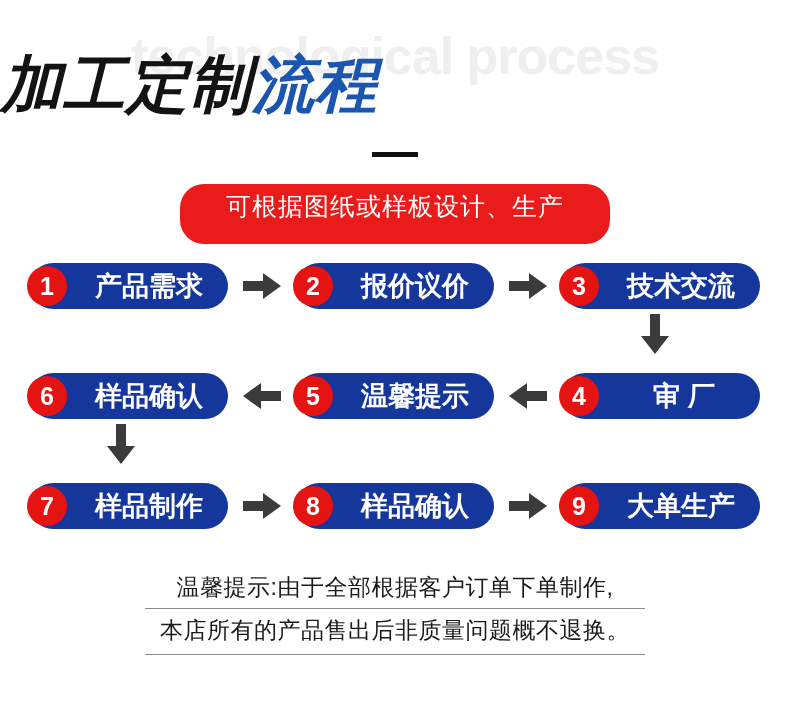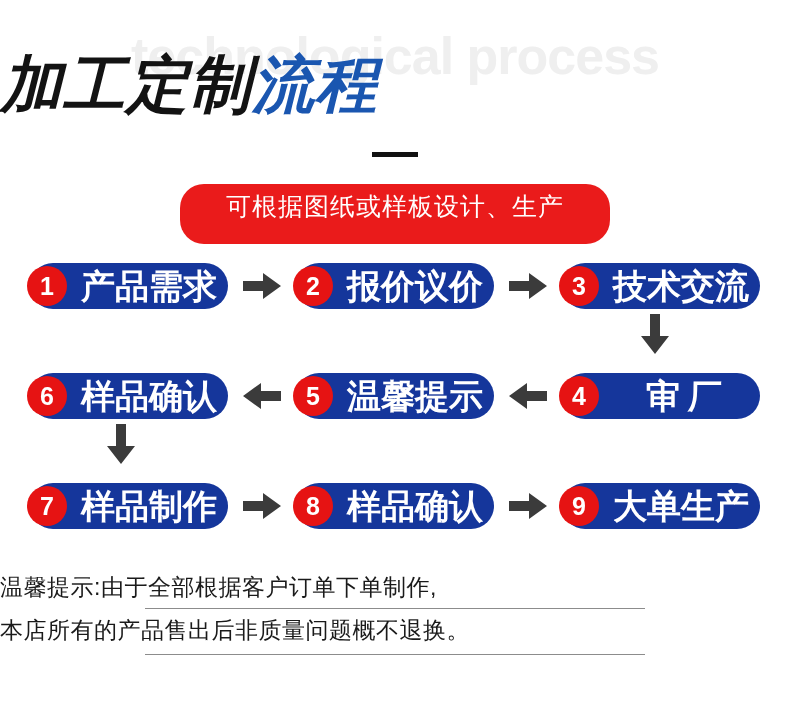--- a/index.html
+++ b/index.html
@@ -134,21 +134,21 @@
     font-size: 25px;
     font-weight: bold;
     display: flex;
     align-items: center;
     justify-content: center;
     line-height: 1;
   }
 
   .step .step-label {
     color: #ffffff;
-    font-size: 34px;
+    font-size: 27px;
     font-weight: bold;
     line-height: 1;
     white-space: nowrap;
     flex: 1 1 auto;
     text-align: center;
     padding-right: 6px;
     letter-spacing: 0px;
   }
   .step.wide-label .step-label {
     letter-spacing: 8px;
@@ -176,20 +176,21 @@
   }
   .v-arrow.under-step3 { left: 640px; top: 314px; }
   .v-arrow.under-step6 { left: 106px; top: 424px; }
 
   
   .footer {
     position: absolute;
     left: 0;
     top: 566px;
     width: 790px;
+    text-align: center;
   }
   .note-line {
     display: block;
     font-size: 23px;
     color: #1a1a1a;
     line-height: 42px;
     letter-spacing: 0.5px;
     white-space: nowrap;
   }
   .note-rule {

